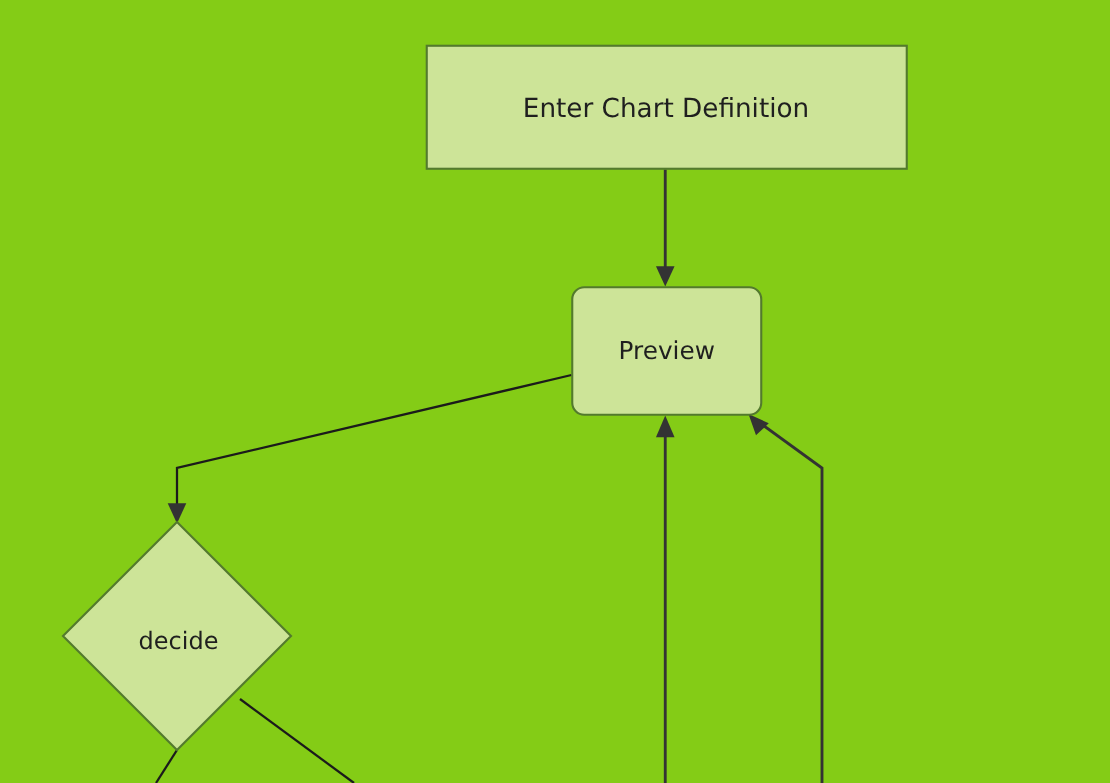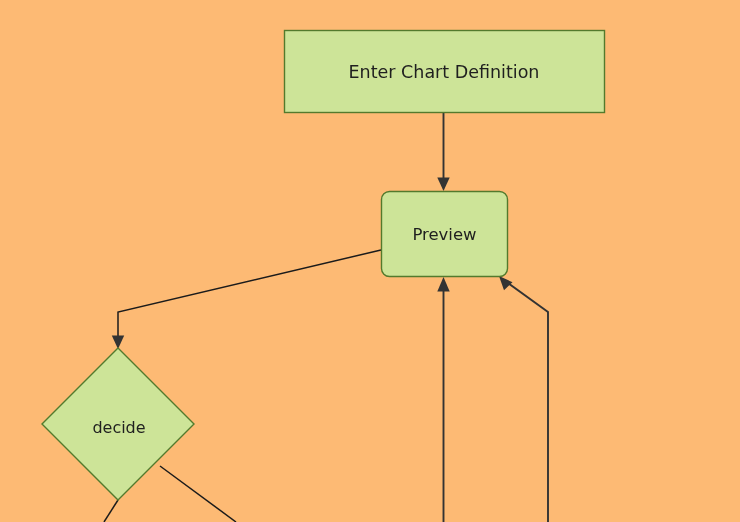--- a/index.html
+++ b/index.html
@@ -7,21 +7,21 @@
     padding: 0;
     background: #ffffff;
   }
   body {
     font-family: "DejaVu Sans", "Liberation Sans", sans-serif;
   }
   #diagram-canvas {
     position: relative;
     width: 740px;
     height: 522px;
-    background: #fdba74;
+    background: #84cc16;
     overflow: hidden;
   }
   #flow-svg {
     position: absolute;
     left: 0;
     top: 0;
     width: 740px;
     height: 522px;
     display: block;
   }

